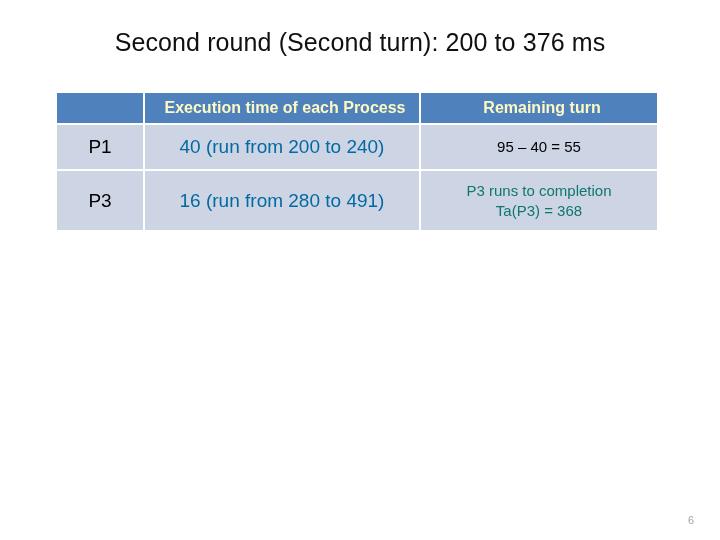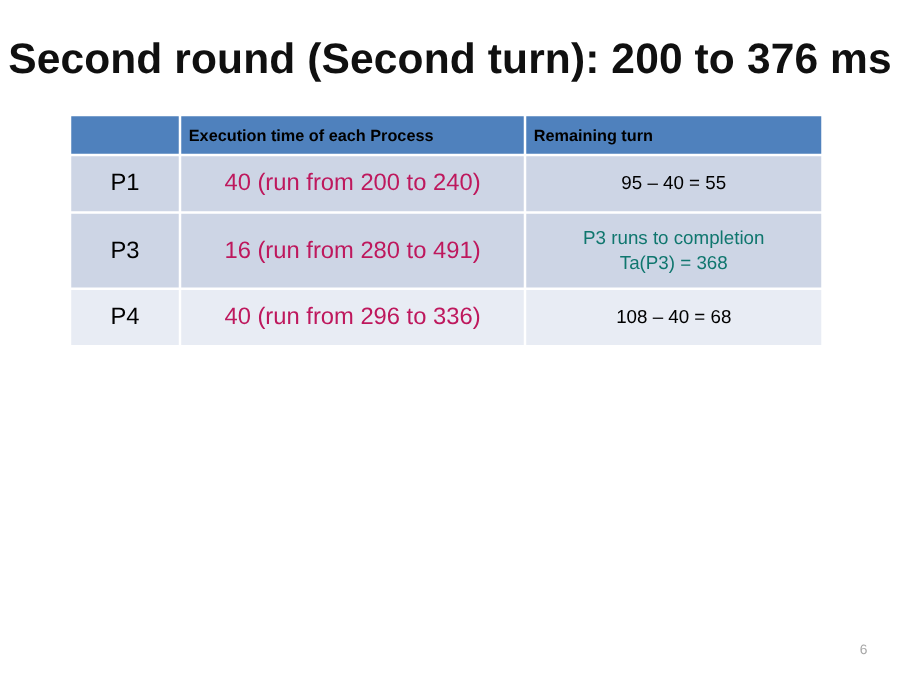--- a/index.html
+++ b/index.html
@@ -22,22 +22,22 @@
     width: 720px;
     height: 540px;
   }
 
   .slide-title {
     position: absolute;
     top: 28px;
     left: 0;
     width: 720px;
     text-align: center;
-    font-size: 34px;
-    font-weight: bold;
+    font-size: 25px;
+    font-weight: normal;
     color: #101010;
     letter-spacing: 0.1px;
     white-space: nowrap;
   }
 
   .table-wrap {
     position: absolute;
     left: 57px;
     top: 93px;
     width: 596px;
@@ -50,24 +50,24 @@
     table-layout: fixed;
     margin: -2px;
   }
 
   table.data-table col.c1 { width: 86px; }
   table.data-table col.c2 { width: 274px; }
   table.data-table col.c3 { width: 236px; }
 
   thead th {
     background: #4f81bd;
-    color: #000000;
-    font-size: 13px;
+    color: #fef9c3;
+    font-size: 16px;
     font-weight: bold;
-    text-align: left;
+    text-align: center;
     padding: 6px 0 6px 6px;
     height: 18px;
     vertical-align: middle;
     border: none;
   }
 
   thead th.blank-head {
     padding: 0;
   }
 
@@ -84,21 +84,21 @@
     text-align: center;
     font-size: 19px;
     color: #000000;
     padding: 5px 0;
     margin-top: 28px;
   }
 
   td.exec {
     text-align: center;
     font-size: 19px;
-    color: #be185d;
+    color: #0369a1;
     padding: 5px 12px;
   }
 
   td.remain {
     text-align: center;
     font-size: 15px;
     color: #000000;
     padding: 5px 4px;
     line-height: 1.25;
     margin-left: 20px;
@@ -160,27 +160,20 @@
 
         <tr class="band-dark row-p3">
           <td class="pid">P3</td>
           <td class="exec">16 (run from 280 to 491)</td>
           <td class="remain red">
             <span class="remain-line">P3 runs to completion</span>
             <span class="remain-line">Ta(P3) = 368</span>
           </td>
         </tr>
 
-        <tr class="band-light row-p4">
-          <td class="pid">P4</td>
-          <td class="exec">40 (run from 296 to 336)</td>
-          <td class="remain">
-            <span class="remain-line">108 – 40 = 68</span>
-          </td>
-        </tr>
 
 
       </tbody>
     </table>
   </div>
 
   <div class="page-number">6</div>
 
 </div>
 

